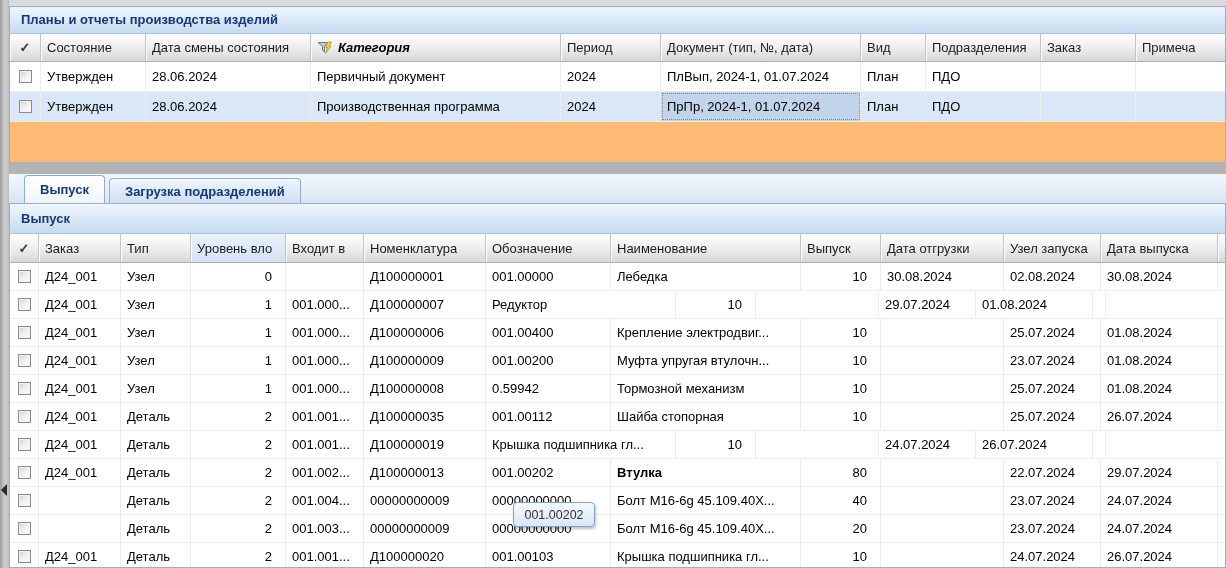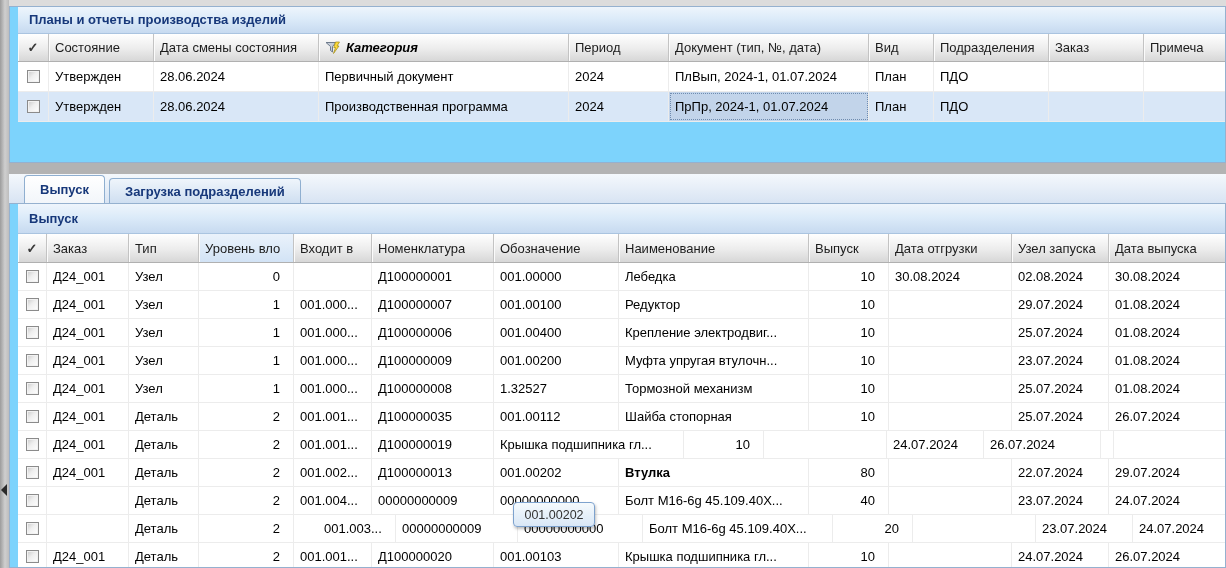--- a/index.html
+++ b/index.html
@@ -15,22 +15,22 @@
   }
   .splitter-arrow{
     position:absolute;left:1px;top:484px;width:0;height:0;
     border-top:6px solid transparent;border-bottom:6px solid transparent;
     border-right:6px solid #2a2a2a;
   }
   .top-strip{
     position:absolute;left:9px;top:0;width:1217px;height:6px;background:#dcdcdc;
   }
   .panel{
-    position:absolute;left:9px;width:1217px;background:#7dd3fc;
-    border:1px solid #95b1cf;box-sizing:border-box;overflow:hidden;padding-left:8px;
+    position:absolute;left:9px;width:1217px;background:#fdba74;
+    border:1px solid #95b1cf;box-sizing:border-box;overflow:hidden;
   }
   .panel.top{top:6px;height:157px;}
   .panel.bottom{top:203px;height:365px;}
   .panel-title{
     height:26px;line-height:26px;padding-left:11px;
     font-size:13px;font-weight:bold;color:#17387a;
     background:linear-gradient(#eef5fc,#dcebf9 45%,#c7daf0);
     border-bottom:1px solid #aac4e0;
     white-space:nowrap;overflow:hidden;
   }
@@ -244,21 +244,20 @@
       </div>
       <div class="grid-row" style="height: 28px;">
         <div class="cell check-col" style="width: 29px;">
           <div class="checkbox"></div>
         </div>
         <div class="cell" style="width: 82px;">Д24_001</div>
         <div class="cell" style="width: 70px;">Узел</div>
         <div class="cell num" style="width: 95px;">1</div>
         <div class="cell" style="width: 78px;">001.000...</div>
         <div class="cell" style="width: 122px;">Д100000007</div>
-        <div class="cell" style="width: 125px;">001.00100</div>
         <div class="cell" style="width: 190px;">Редуктор</div>
         <div class="cell num" style="width: 80px;">10</div>
         <div class="cell" style="width: 123px;"></div>
         <div class="cell" style="width: 97px;">29.07.2024</div>
         <div class="cell" style="width: 117px;">01.08.2024</div>
         <div class="cell" style="width: 9px;"></div>
       </div>
       <div class="grid-row" style="height: 28px;">
         <div class="cell check-col" style="width: 29px;">
           <div class="checkbox"></div>
@@ -295,21 +294,21 @@
       </div>
       <div class="grid-row" style="height: 28px;">
         <div class="cell check-col" style="width: 29px;">
           <div class="checkbox"></div>
         </div>
         <div class="cell" style="width: 82px;">Д24_001</div>
         <div class="cell" style="width: 70px;">Узел</div>
         <div class="cell num" style="width: 95px;">1</div>
         <div class="cell" style="width: 78px;">001.000...</div>
         <div class="cell" style="width: 122px;">Д100000008</div>
-        <div class="cell" style="width: 125px;">1.32527</div>
+        <div class="cell" style="width: 125px;">0.59942</div>
         <div class="cell" style="width: 190px;">Тормозной механизм</div>
         <div class="cell num" style="width: 80px;">10</div>
         <div class="cell" style="width: 123px;"></div>
         <div class="cell" style="width: 97px;">25.07.2024</div>
         <div class="cell" style="width: 117px;">01.08.2024</div>
         <div class="cell" style="width: 9px;"></div>
       </div>
       <div class="grid-row" style="height: 28px;">
         <div class="cell check-col" style="width: 29px;">
           <div class="checkbox"></div>
@@ -377,21 +376,21 @@
         <div class="cell" style="width: 117px;">24.07.2024</div>
         <div class="cell" style="width: 9px;"></div>
       </div>
       <div class="grid-row" style="height: 28px;">
         <div class="cell check-col" style="width: 29px;">
           <div class="checkbox"></div>
         </div>
         <div class="cell" style="width: 82px;"></div>
         <div class="cell" style="width: 70px;">Деталь</div>
         <div class="cell num" style="width: 95px;">2</div>
-        <div class="cell" style="width: 78px; margin-left: 24px;">001.003...</div>
+        <div class="cell" style="width: 78px;">001.003...</div>
         <div class="cell" style="width: 122px;">00000000009</div>
         <div class="cell" style="width: 125px;">00000000000</div>
         <div class="cell" style="width: 190px;">Болт М16-6g 45.109.40Х...</div>
         <div class="cell num" style="width: 80px;">20</div>
         <div class="cell" style="width: 123px;"></div>
         <div class="cell" style="width: 97px;">23.07.2024</div>
         <div class="cell" style="width: 117px;">24.07.2024</div>
         <div class="cell" style="width: 9px;"></div>
       </div>
       <div class="grid-row" style="height: 28px;">

